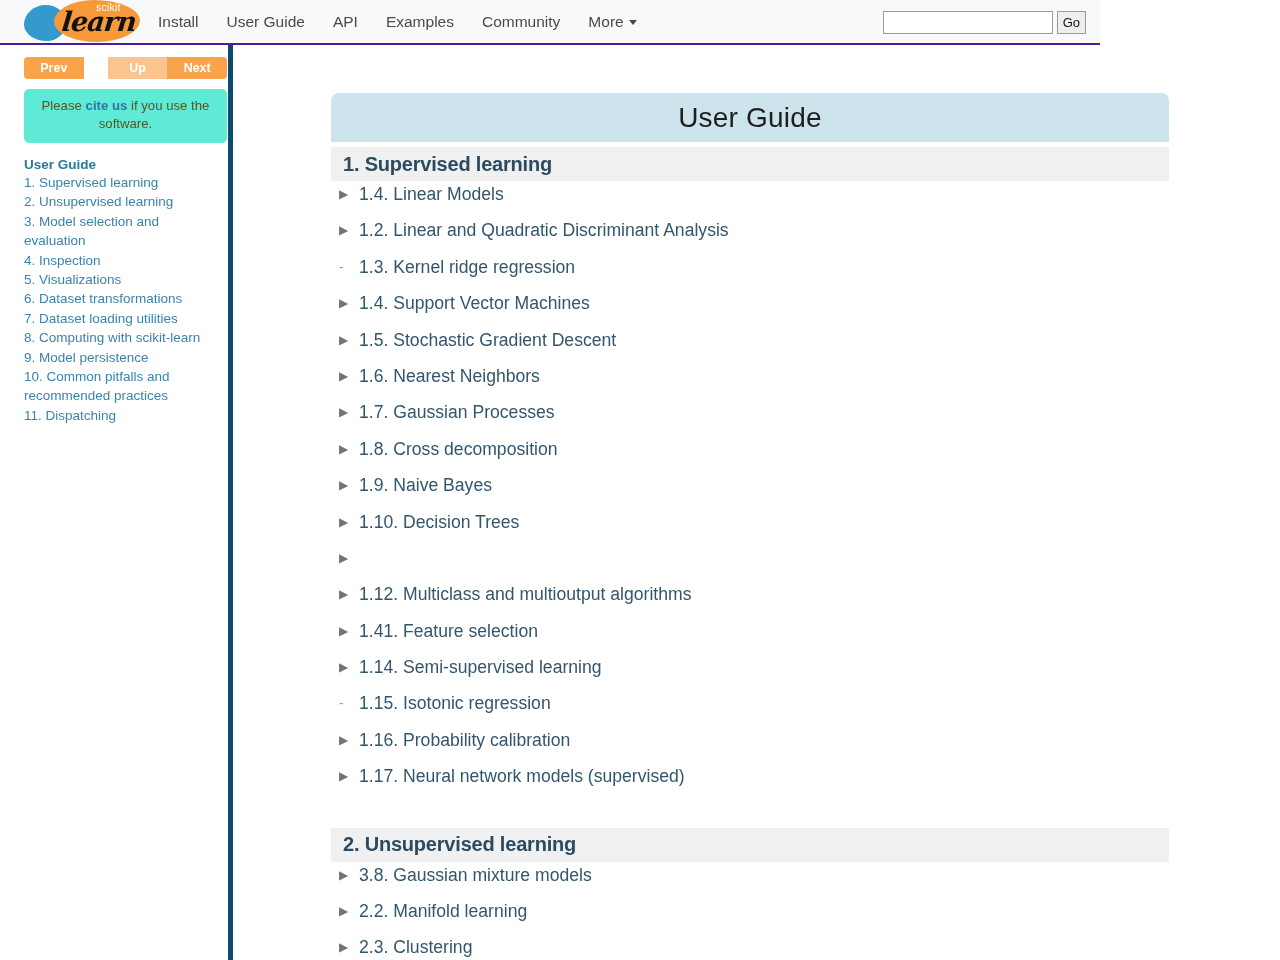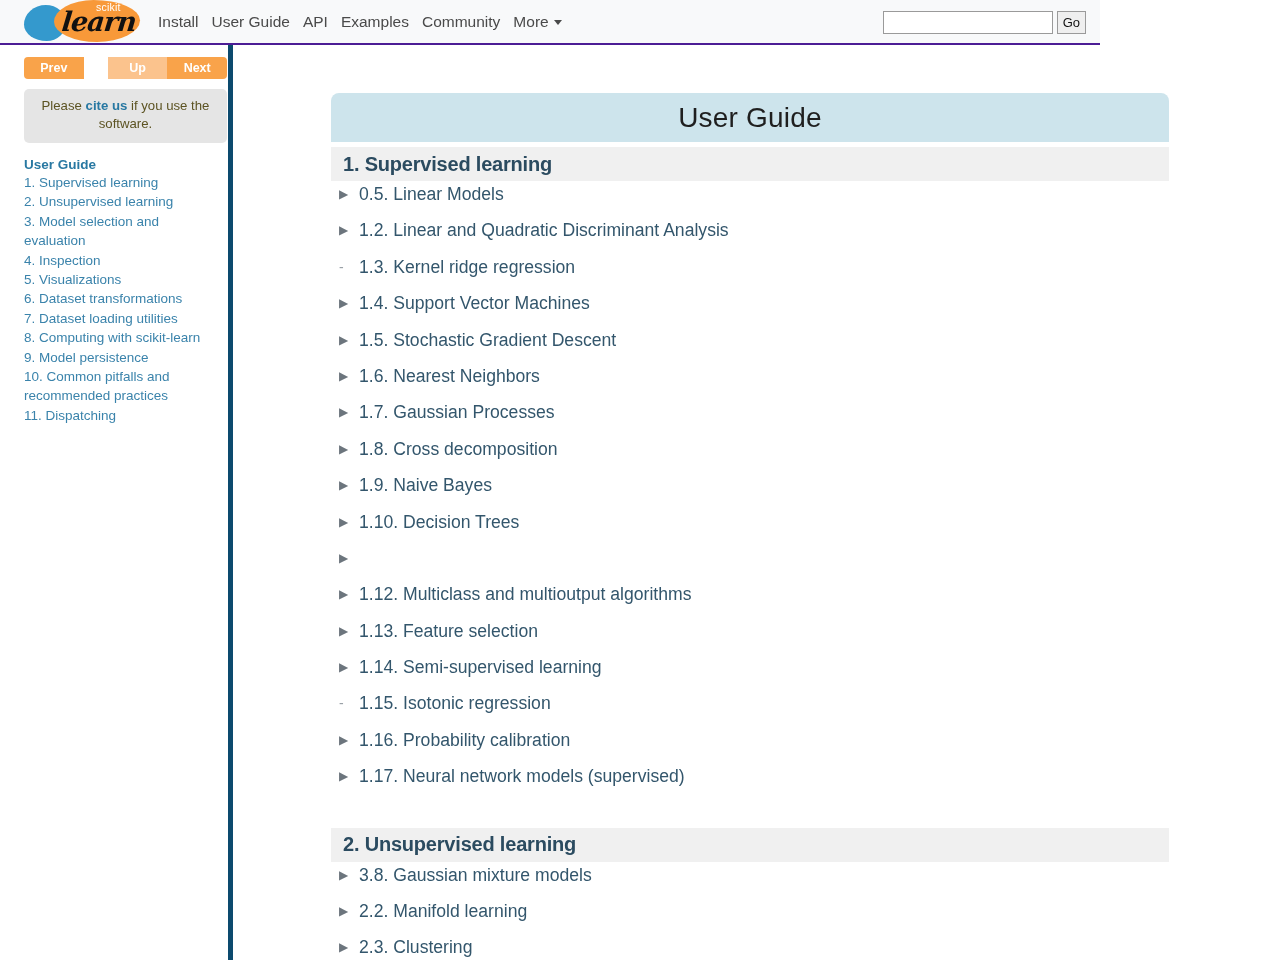--- a/index.html
+++ b/index.html
@@ -61,21 +61,21 @@
     left: 44px; top: 9px;
     font-size: 27px;
     line-height: 27px;
     color: #111111;
     font-style: italic;
     font-weight: 700;
     font-family: "DejaVu Serif", serif;
     letter-spacing: -1px;
     transform: skewX(-6deg);
   }
-  .nav-links { display: flex; align-items: flex-start; gap: 13px; }
+  .nav-links { display: flex; align-items: flex-start; gap: 28px; }
   .nav-link {
     font-size: 15.5px;
     color: #4a4a4a;
     text-decoration: none;
     cursor: pointer;
     white-space: nowrap;
   }
   .nav-link .caret {
     display: inline-block;
     margin-left: 5px;
@@ -165,21 +165,21 @@
   }
   .version-box .other {
     font-size: 13.5px;
     color: #2878a2;
     text-decoration: none;
     cursor: pointer;
   }
 
   .cite-box {
     width: 203px;
-    background: #e5e5e5;
+    background: #5eead4;
     border-radius: 5px;
     text-align: center;
     padding: 8px 10px 10px;
     margin-bottom: 14px;
     font-size: 13.2px;
     color: #5c5322;
     line-height: 18px;
   }
   .cite-box a {
     color: #2878a2;
@@ -369,21 +369,21 @@
       <div class="page-banner">
         <h1>User Guide</h1>
       </div>
 
       <div class="section-band">
         <h2>1. Supervised learning</h2>
       </div>
       <ul class="toctree">
         <li>
             <span class="marker">▶</span>
-            <a class="entry">0.5. Linear Models</a>
+            <a class="entry">1.4. Linear Models</a>
           </li>
         <li>
             <span class="marker">▶</span>
             <a class="entry">1.2. Linear and Quadratic Discriminant Analysis</a>
           </li>
         <li>
             <span class="marker dash">-</span>
             <a class="entry">1.3. Kernel ridge regression</a>
           </li>
         <li>
@@ -416,21 +416,21 @@
           </li>
         <li>
             <span class="marker">▶</span>
           </li>
         <li>
             <span class="marker">▶</span>
             <a class="entry">1.12. Multiclass and multioutput algorithms</a>
           </li>
         <li>
             <span class="marker">▶</span>
-            <a class="entry">1.13. Feature selection</a>
+            <a class="entry">1.41. Feature selection</a>
           </li>
         <li>
             <span class="marker">▶</span>
             <a class="entry">1.14. Semi-supervised learning</a>
           </li>
         <li>
             <span class="marker dash">-</span>
             <a class="entry">1.15. Isotonic regression</a>
           </li>
         <li>

